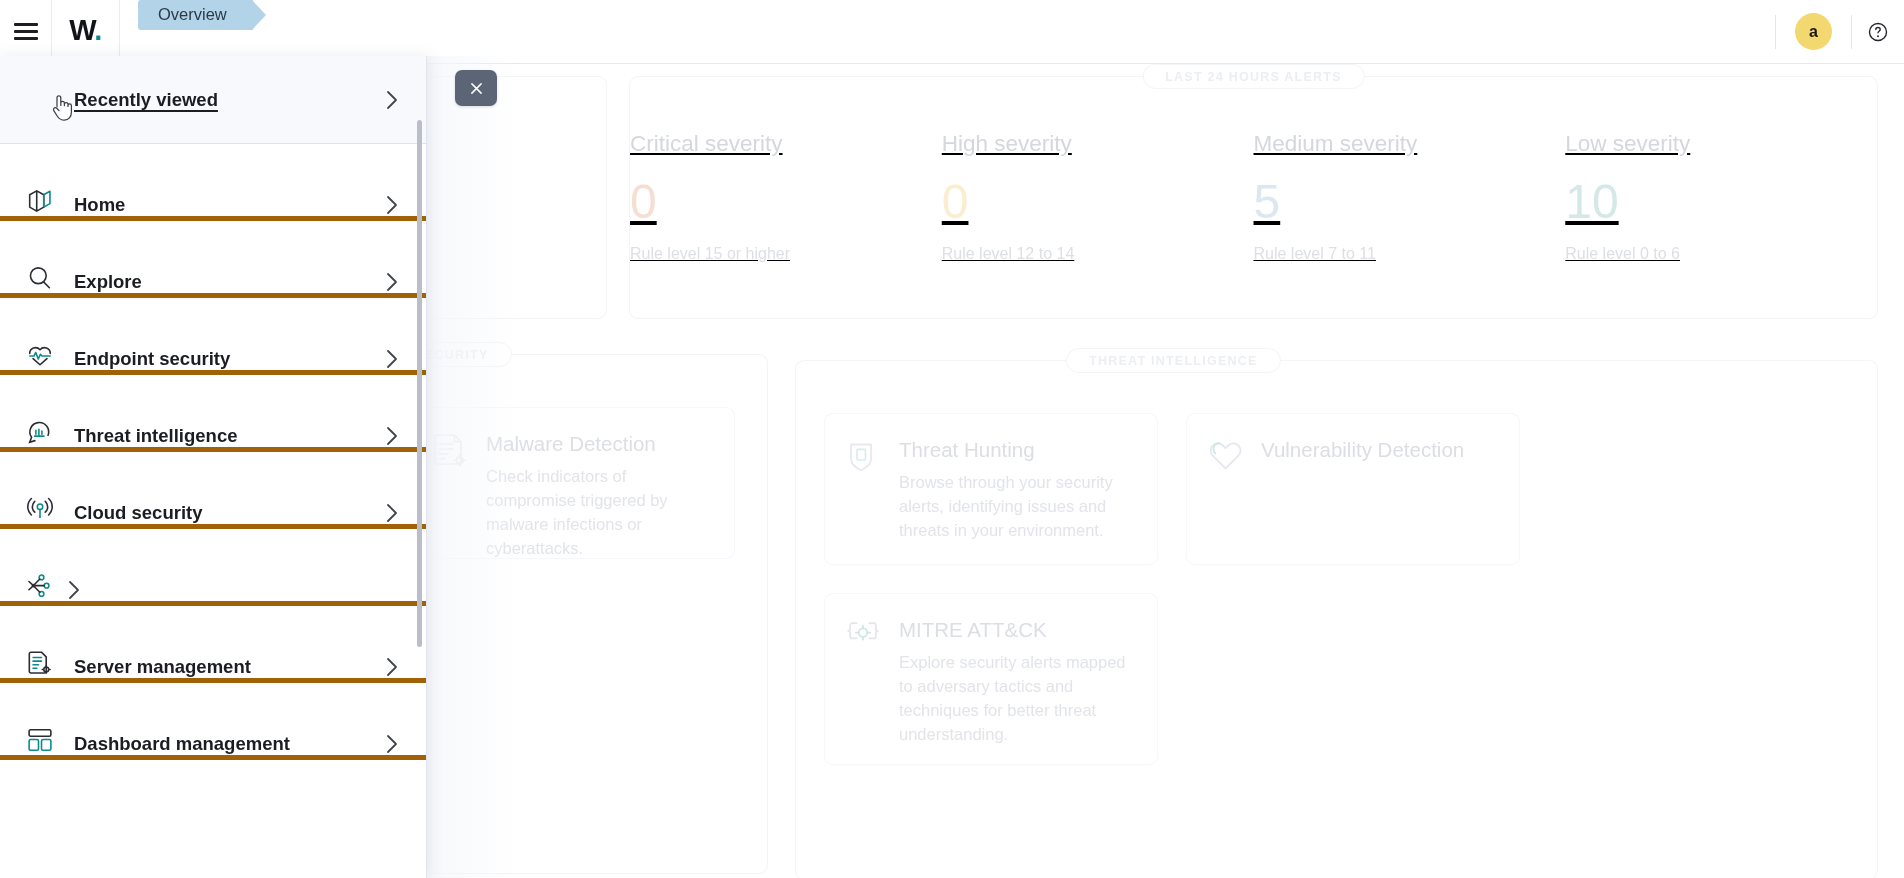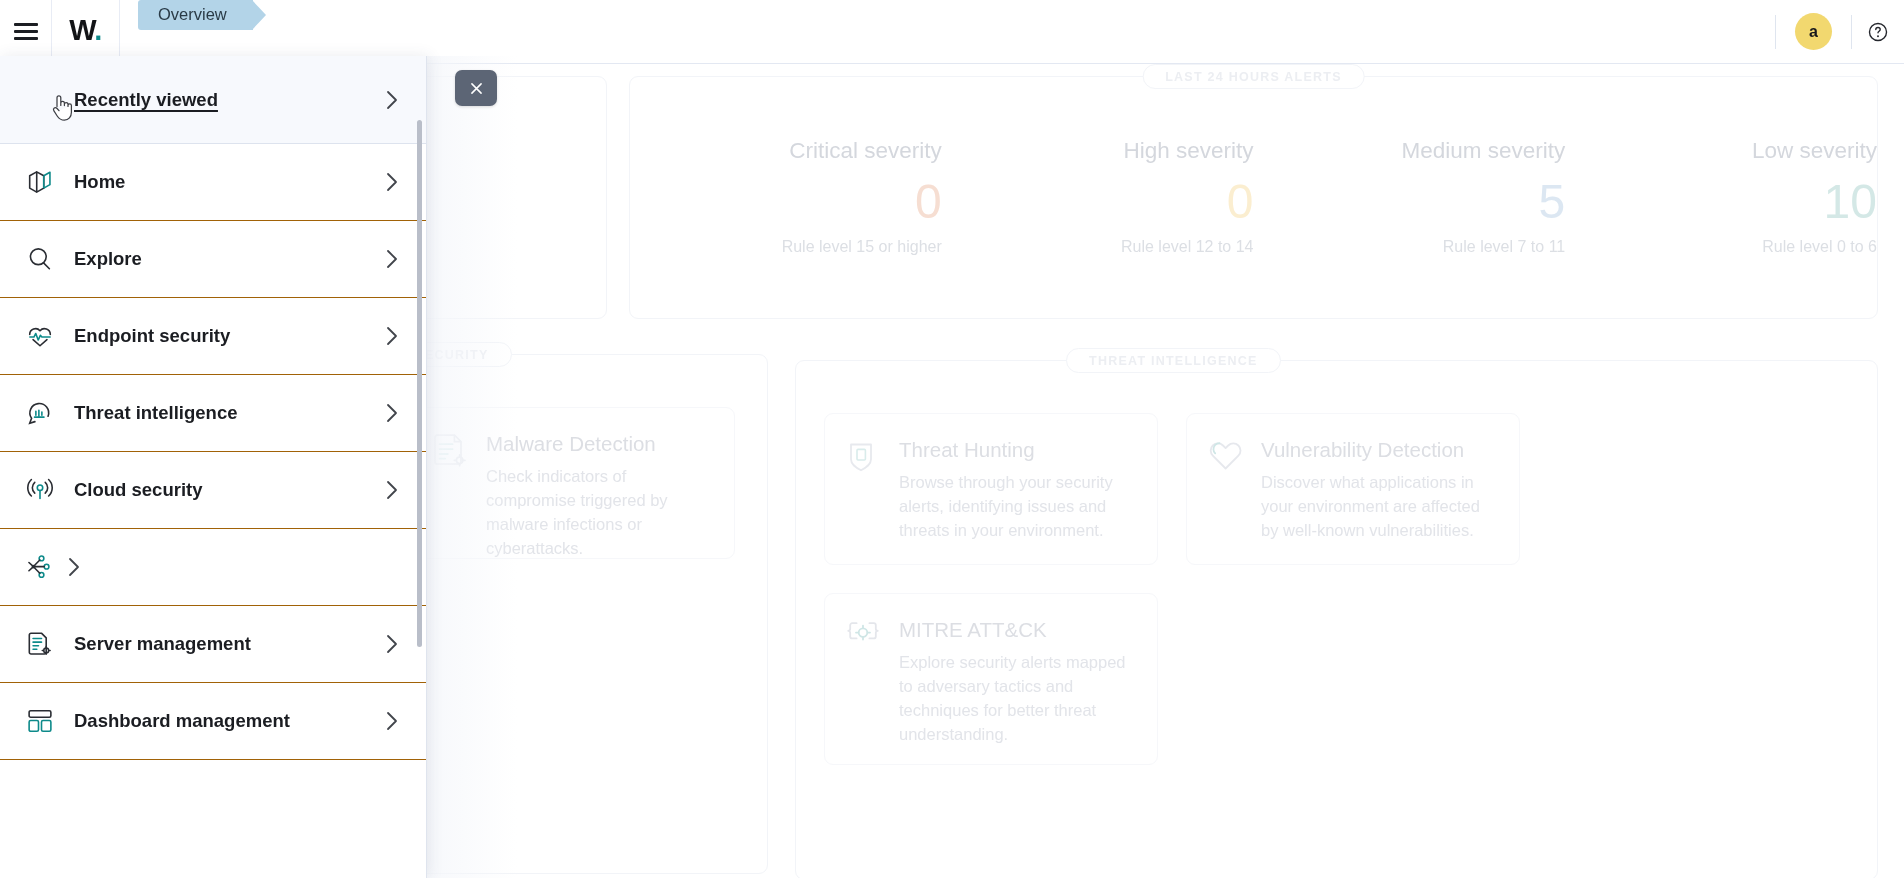--- a/index.html
+++ b/index.html
@@ -110,23 +110,24 @@
     font-size: 18px; color: #f0f1f4;
   }
 
   
   #alerts-panel { left: 629px; top: 12px; width: 1249px; height: 243px; }
   .alerts-grid {
     position: absolute; inset: 0;
     display: grid; grid-template-columns: repeat(4, 1fr);
   }
   .sev-card {
-    display: flex; flex-direction: column; align-items: flex-end; justify-content: center;
-    gap: 0px;
+    display: flex; flex-direction: column; align-items: flex-start; justify-content: center;
+    gap: 7px;
     cursor: pointer;
+    text-decoration: underline;
   }
   .sev-title { font-size: 22.5px; color: #d4d7dd; line-height: 1.1; }
   .sev-value { font-size: 48px; color: #d9dce2; line-height: 1.25; margin-top: 8px; font-weight: 400;}
   .sev-sub { font-size: 16px; color: #dcdfe4; margin-top: 6px; }
 
   
   #endpoint-panel { left: 22px; top: 290px; width: 746px; height: 520px; }
   
   #threat-panel { left: 795px; top: 296px; width: 1083px; height: 520px; }
 
@@ -167,23 +168,23 @@
     display: flex; align-items: center; padding: 0 26px 0 14px;
     cursor: pointer;
   }
   .nav-recent-label {
     font-size: 18.5px; font-weight: 700; color: #1b1d22;
     text-decoration: underline; text-underline-offset: 4px; text-decoration-thickness: 2px;
   }
 
   .nav-item {
     height: 77px;
-    display: flex; align-items: center;
+    display: flex; align-items: flex-end;
     padding: 0 26px 0 14px;
-    border-bottom: 1px solid #a16207;
+    border-bottom: 5px solid #a16207;
     cursor: pointer;
     background: #fff;
   }
   .nav-icon {
     flex: 0 0 52px; display: flex; align-items: center; justify-content: center;
   }
   .nav-label {
     flex: 1;
     font-size: 18.5px; font-weight: 700; color: #1b1d22;
     margin-left: 8px;
@@ -342,21 +343,20 @@
 
         <div class="feature-card">
           <div class="fc-icon">
             <svg width="36" height="38" viewBox="0 0 36 38" fill="none">
               <path d="M18.6 30.5 5.8 17.7a7.2 7.2 0 0 1 0-10.2 7.2 7.2 0 0 1 10.2 0l2.6 2.6 2.6-2.6a7.2 7.2 0 0 1 10.2 10.2z" stroke="#e6e8ed" stroke-width="1.8" stroke-linejoin="round"></path>
               <path d="M8.2 15.4a6 6 0 0 1 0-8.5 6 6 0 0 1 4.3-1.8" stroke="#cfe6e6" stroke-width="1.8" stroke-linecap="round"></path>
             </svg>
           </div>
           <div class="fc-body">
             <div class="fc-title">Vulnerability Detection</div>
-            <div class="fc-desc">Discover what applications in your environment are affected by well-known vulnerabilities.</div>
           </div>
         </div>
 
         <div class="feature-card" style="height:172px;">
           <div class="fc-icon">
             <svg width="36" height="38" viewBox="0 0 36 38" fill="none">
               <path d="M11.6 5.2H7.2a2 2 0 0 0-2 2v3.6c0 1.1-.9 2-2 2 1.1 0 2 .9 2 2v3.6a2 2 0 0 0 2 2h4.4" stroke="#e4e6eb" stroke-width="1.8" stroke-linecap="round" stroke-linejoin="round"></path>
               <path d="M24.4 5.2h4.4a2 2 0 0 1 2 2v3.6c0 1.1.9 2 2 2-1.1 0-2 .9-2 2v3.6a2 2 0 0 1-2 2h-4.4" stroke="#e4e6eb" stroke-width="1.8" stroke-linecap="round" stroke-linejoin="round"></path>
               <circle cx="18" cy="14.6" r="4.3" stroke="#cfe6e6" stroke-width="1.8"></circle>
               <path d="M18 7.6v2.4M18 19.2v2.4M11 14.6h2.4M22.6 14.6H25" stroke="#cfe6e6" stroke-width="1.8" stroke-linecap="round"></path>

